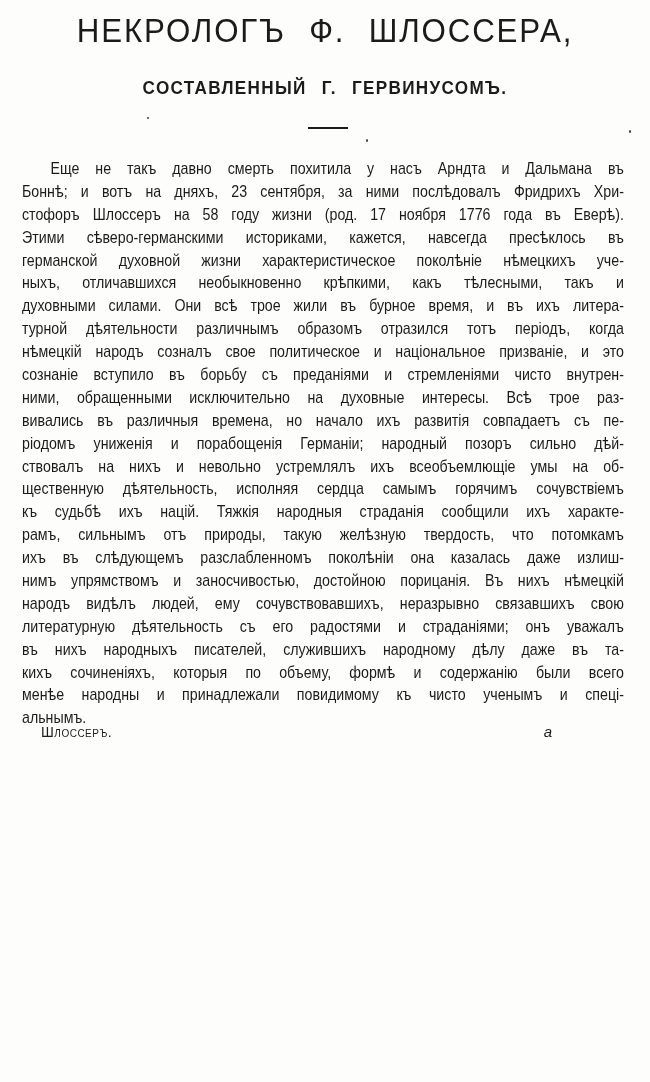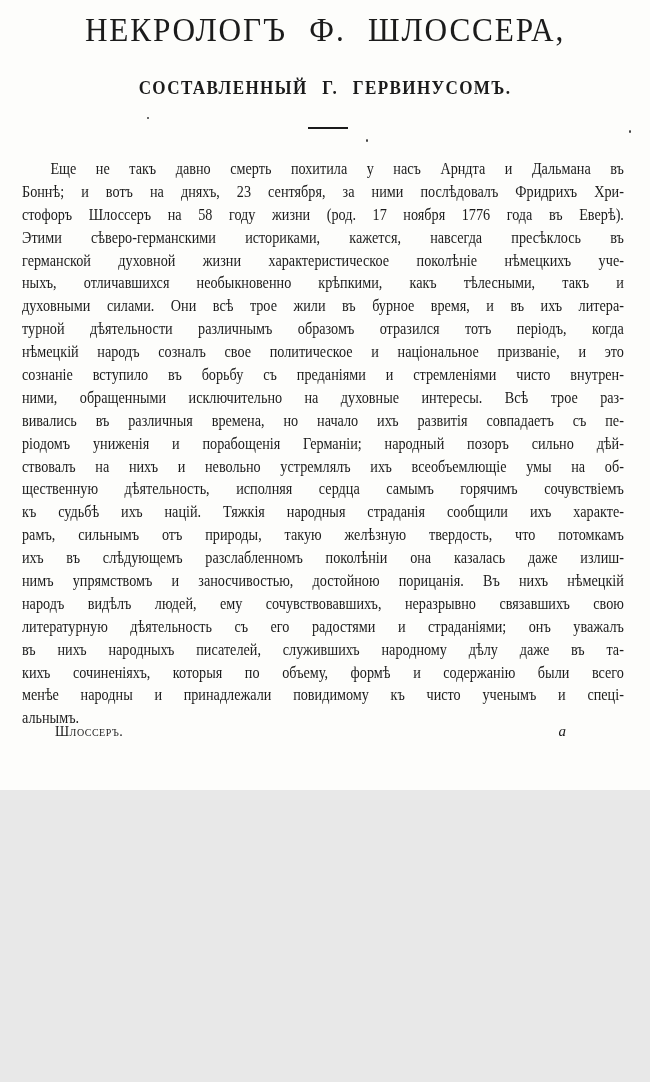--- a/index.html
+++ b/index.html
@@ -1,23 +1,23 @@
 <!DOCTYPE html>
 <html><head>
 <meta charset="utf-8">
 <style>
   html, body { margin: 0; padding: 0; background: #e8e8e8; }
   .page {
     position: relative;
     width: 650px;
-    height: 790px;
+    height: 1082px;
     margin: 0 auto;
     background: #fdfdfb;
     color: #1b1b1b;
-    font-family: Liberation Serif, serif;
+    font-family: Liberation Sans, sans-serif;
     overflow: hidden;
   }
   .title {
     position: absolute;
     top: 8px;
     left: 0;
     width: 650px;
     margin: 0;
     text-align: center;
     font-size: 34px;
@@ -67,21 +67,21 @@
     text-align: justify;
     text-align-last: justify;
     white-space: nowrap;
     height: 22.9px;
   }
   .line.first { padding-left: 34px; }
   .line.last  { text-align-last: left; white-space: normal; }
   .footer {
     position: absolute;
     top: 723px;
-    left: 22px;
+    left: 8px;
     width: 602px;
     display: flex;
     justify-content: space-between;
     align-items: baseline;
     padding: 0;
   }
   .catchword {
     margin-left: 33px;
     font-size: 14px;
     font-variant: small-caps;

